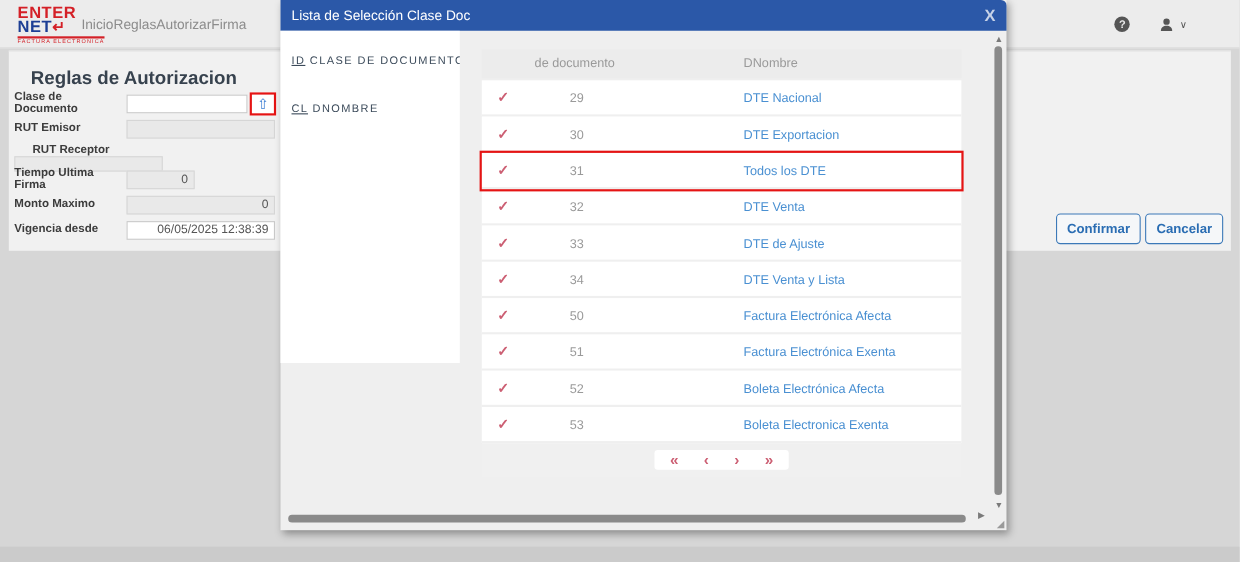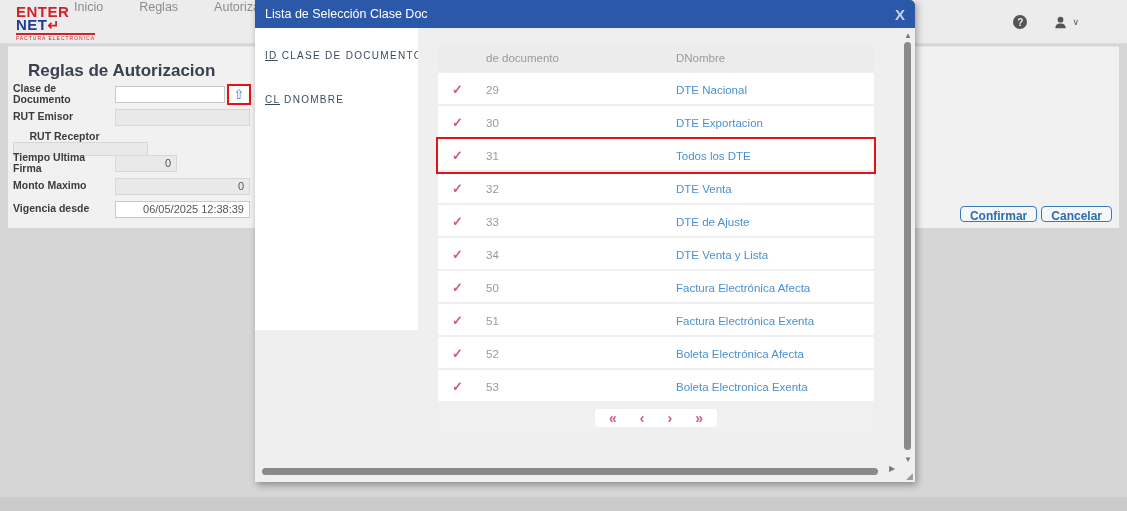--- a/index.html
+++ b/index.html
@@ -16,21 +16,21 @@
     background:#ececec; border-bottom:1px solid #dcdcdc;
   }
   .logo { position:absolute; left:16px; top:4px; line-height:1; }
   .logo-l1 { color:#d42027; font-weight:bold; font-size:15px; letter-spacing:.5px; }
   .logo-l2 { color:#1c3e94; font-weight:bold; font-size:15px; letter-spacing:.5px; margin-top:-2px; }
   .logo-arrow { color:#d42027; font-weight:bold; font-size:14px; }
   .logo-sub {
     color:#d42027; font-size:5px; letter-spacing:1px; margin-top:1px;
     border-top:2px solid #d42027; padding-top:1px; white-space:nowrap;
   }
-  .nav { position:absolute; left:74px; top:0; height:44px; display:flex; gap:36px; }
+  .nav { position:absolute; left:74px; top:0; height:44px; display:flex; align-items:center; }
   .nav-item { color:#8c8c8c; font-size:12.5px; white-space:nowrap; cursor:pointer; }
   .header-icons { position:absolute; right:48px; top:0; height:44px; display:flex; align-items:center; gap:26px; }
   .help-circle {
     width:14px; height:14px; border-radius:50%; background:#555; color:#ececec;
     font-size:10px; font-weight:bold; display:flex; align-items:center; justify-content:center; cursor:pointer;
   }
   .user-wrap { display:flex; align-items:center; gap:4px; cursor:pointer; }
   .chevron { color:#555; font-size:9px; }
 
   
@@ -48,21 +48,21 @@
   .form-input.disabled { background:#e9e9e9; border-color:#d6d6d6; }
   .form-input.right { text-align:right; }
   .lookup-btn-box {
     margin-left:2px; border:2px solid #e51414; width:24px; height:21px;
     display:flex; align-items:center; justify-content:center; background:#fff;
   }
   .lookup-arrow { color:#3d7fd4; font-size:13px; line-height:1; cursor:pointer; }
   .panel-actions { position:absolute; right:7px; bottom:6px; display:flex; gap:4px; }
   .btn {
     border:1px solid #3c79b8; border-radius:4px; background:#f5f7f9; color:#2a6db3;
-    font-size:12px; font-weight:bold; padding:2px 9px; height:16px;
+    font-size:12px; font-weight:bold; padding:2px 9px; height:28px;
     font-family:"Liberation Sans", sans-serif; cursor:pointer;
   }
 
   
   .modal {
     position:absolute; left:255px; top:0; width:660px; height:482px;
     background:#efefef; box-shadow:2px 3px 7px rgba(0,0,0,.35); z-index:10;
   }
   .modal-titlebar {
     position:absolute; left:0; top:0; width:100%; height:28px; background:#2b58a8;
@@ -86,21 +86,21 @@
     color:#9a9a9a; font-size:11.5px; margin-bottom:2px;
   }
   .col-check { width:38px; padding-left:14px; }
   .col-code { width:200px; padding-left:10px; }
   .col-name { flex:1; }
   .drow {
     height:33px; background:#fff; display:flex; align-items:center;
     border-bottom:2px solid #efefef; position:relative;
   }
   .drow .check { color:#cc5f73; font-size:13px; font-weight:bold; cursor:pointer; }
-  .drow .code { color:#9a9a9a; font-size:11.5px; }
+  .drow .code { color:#9a9a9a; font-size:11.5px;margin-left:32px; }
   .drow .name { color:#4a90d2; font-size:11.5px; cursor:pointer; }
   .drow.highlight { outline:2px solid #e51414; outline-offset:0px; z-index:3; }
   .dtable-foot {
     height:30px; background:#f0f0f0; display:flex; align-items:center; justify-content:center;
   }
   .pager { background:#fff; border-radius:3px; padding:2px 14px; display:flex; gap:23px; }
   .pager span { color:#cc5f73; font-size:14px; font-weight:bold; cursor:pointer; line-height:1; }
 
   
   .vsb-up   { position:absolute; right:3px; top:31px; color:#7a7a7a; font-size:8px; cursor:pointer; }

